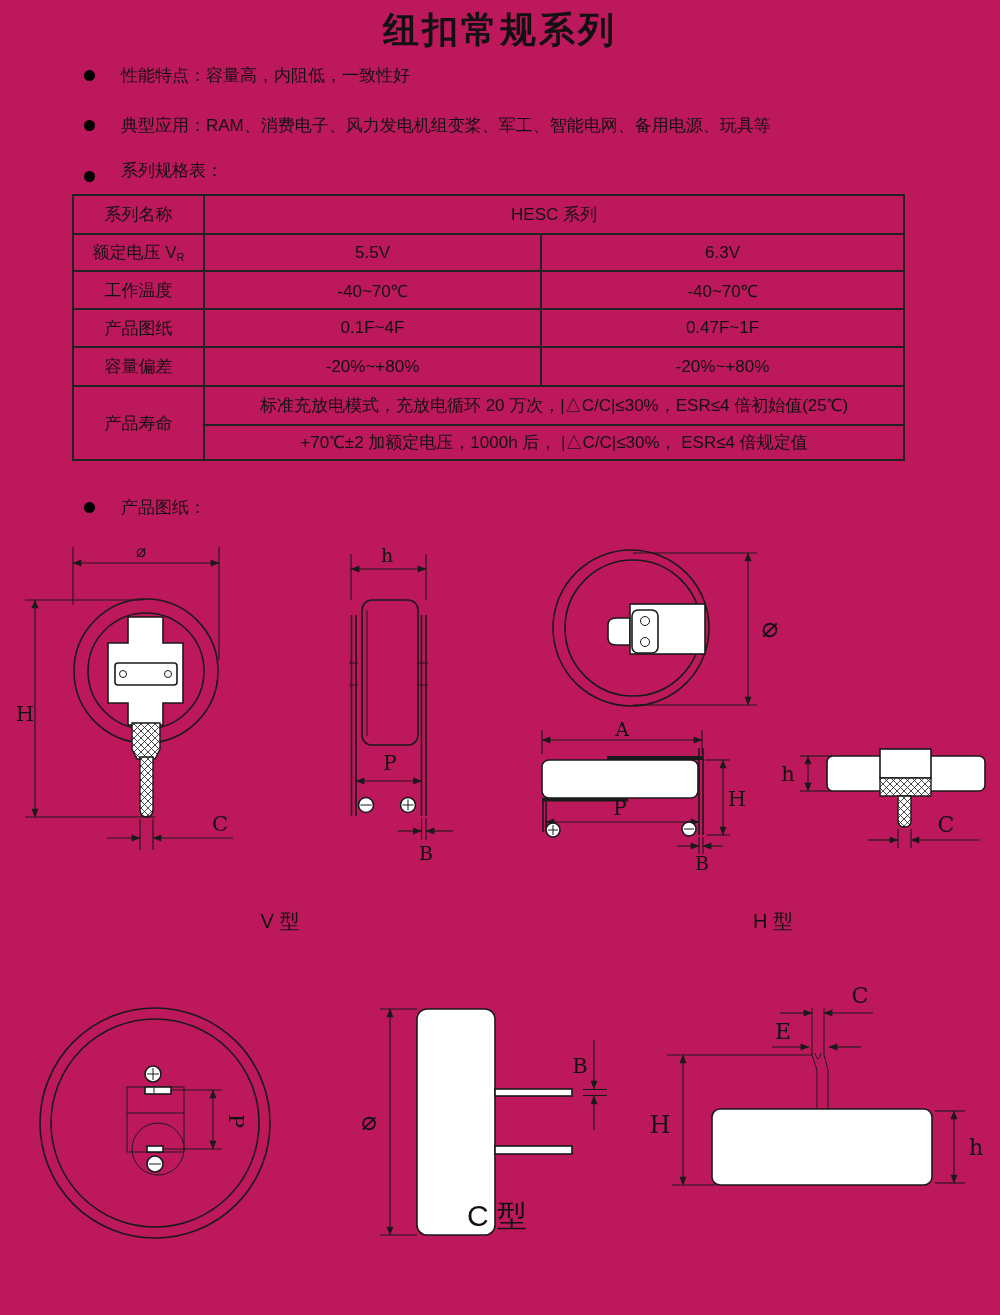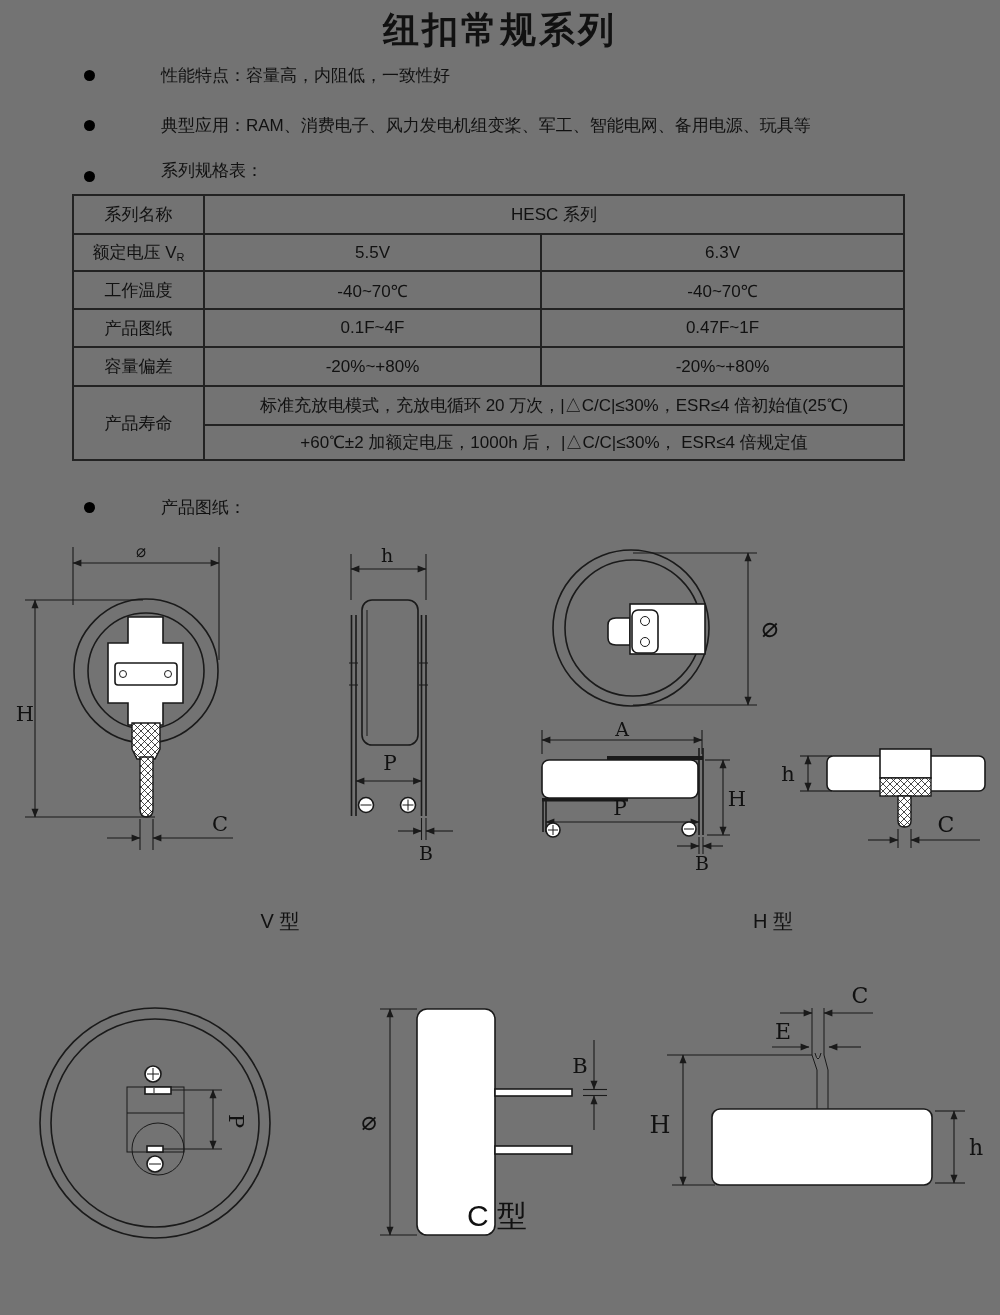--- a/index.html
+++ b/index.html
@@ -1,20 +1,20 @@
 <!DOCTYPE html>
 <html><head>
 <meta charset="utf-8">
 <style>
   html,body{margin:0;padding:0;background:#fff;}
-  .page{position:relative;width:1000px;height:1315px;background:#737373;overflow:hidden;
+  .page{position:relative;width:1000px;height:1315px;background:#be185d;overflow:hidden;
         font-family:"Liberation Sans",sans-serif;color:#111;}
   .title{position:absolute;top:6px;left:0;width:100%;text-align:center;
          font-size:36px;font-weight:700;letter-spacing:3px;}
-  .bullet{position:absolute;display:flex;align-items:center;gap:40px;}
+  .bullet{position:absolute;display:flex;align-items:center;}
   .bullet .dot{width:11px;height:11px;border-radius:50%;background:#000;margin-right:26px;flex:0 0 auto;}
   .bullet .btxt{font-size:17px;color:#111;}
   table.spec{position:absolute;left:72px;top:194px;width:831px;border-collapse:collapse;table-layout:fixed;}
   table.spec td{border:2px solid #222;text-align:center;vertical-align:middle;
                 font-size:17px;color:#111;padding:0 11px;}
   td.lbl{font-size:17.5px;}
   td.life{font-size:16.5px;}
   sub.vr{font-size:11px;vertical-align:-3px;}
   .typelabel{position:absolute;font-size:20px;color:#111;text-align:center;}
   svg.draw{position:absolute;overflow:visible;}
@@ -88,21 +88,21 @@
     <tr style="height:39px">
       <td class="lbl">容量偏差</td>
       <td>-20%~+80%</td>
       <td>-20%~+80%</td>
     </tr>
     <tr style="height:39px">
       <td class="lbl" rowspan="2">产品寿命</td>
       <td class="life" colspan="2">标准充放电模式，充放电循环 20 万次，|△C/C|≤30%，ESR≤4 倍初始值(25℃)</td>
     </tr>
     <tr style="height:35px">
-      <td class="life" colspan="2">+60℃±2 加额定电压，1000h 后， |△C/C|≤30%， ESR≤4 倍规定值</td>
+      <td class="life" colspan="2">+70℃±2 加额定电压，1000h 后， |△C/C|≤30%， ESR≤4 倍规定值</td>
     </tr>
   </tbody>
     </table>
 
   <div class="bullet" style="left:84px;top:496px;">
     <span class="dot"></span>
     <span class="btxt">产品图纸：</span>
   </div>
 
   <svg class="draw" style="left:15px;top:535px;" width="295" height="335" viewBox="0 0 295 335">

